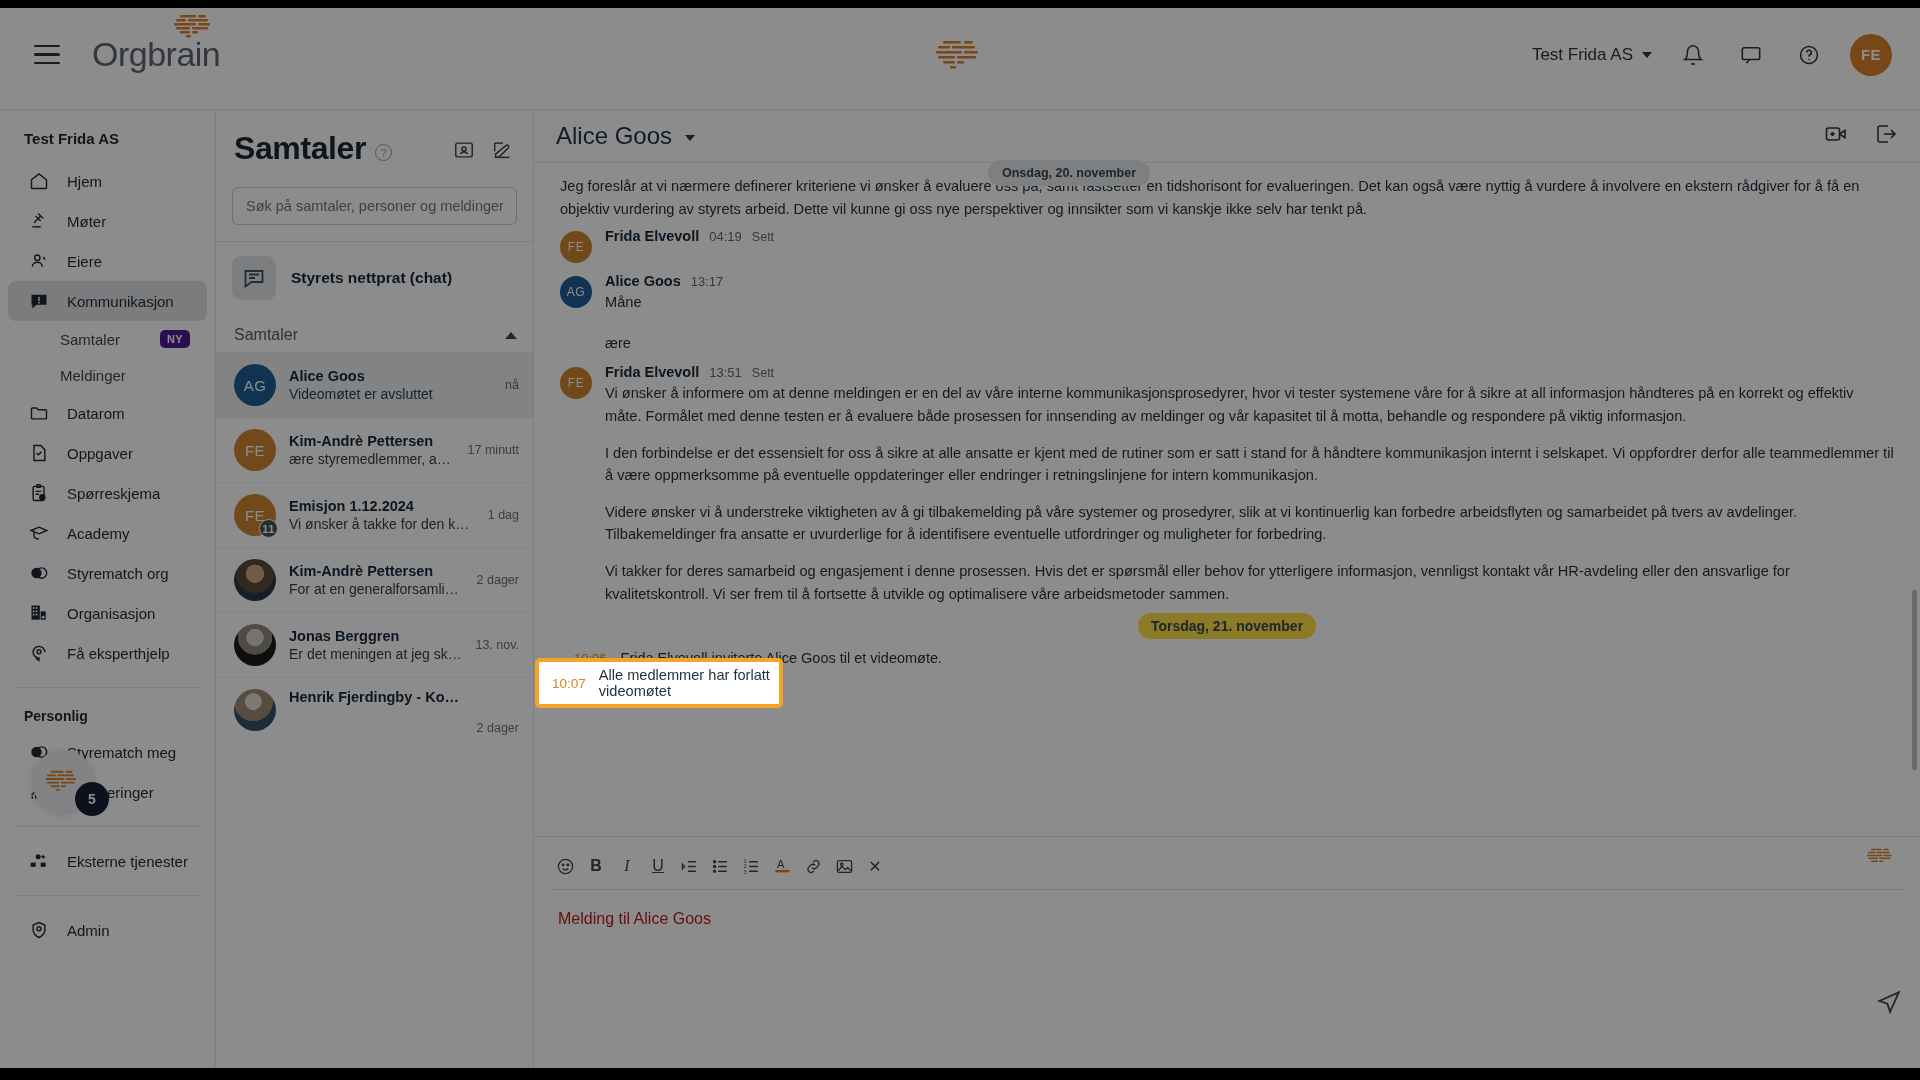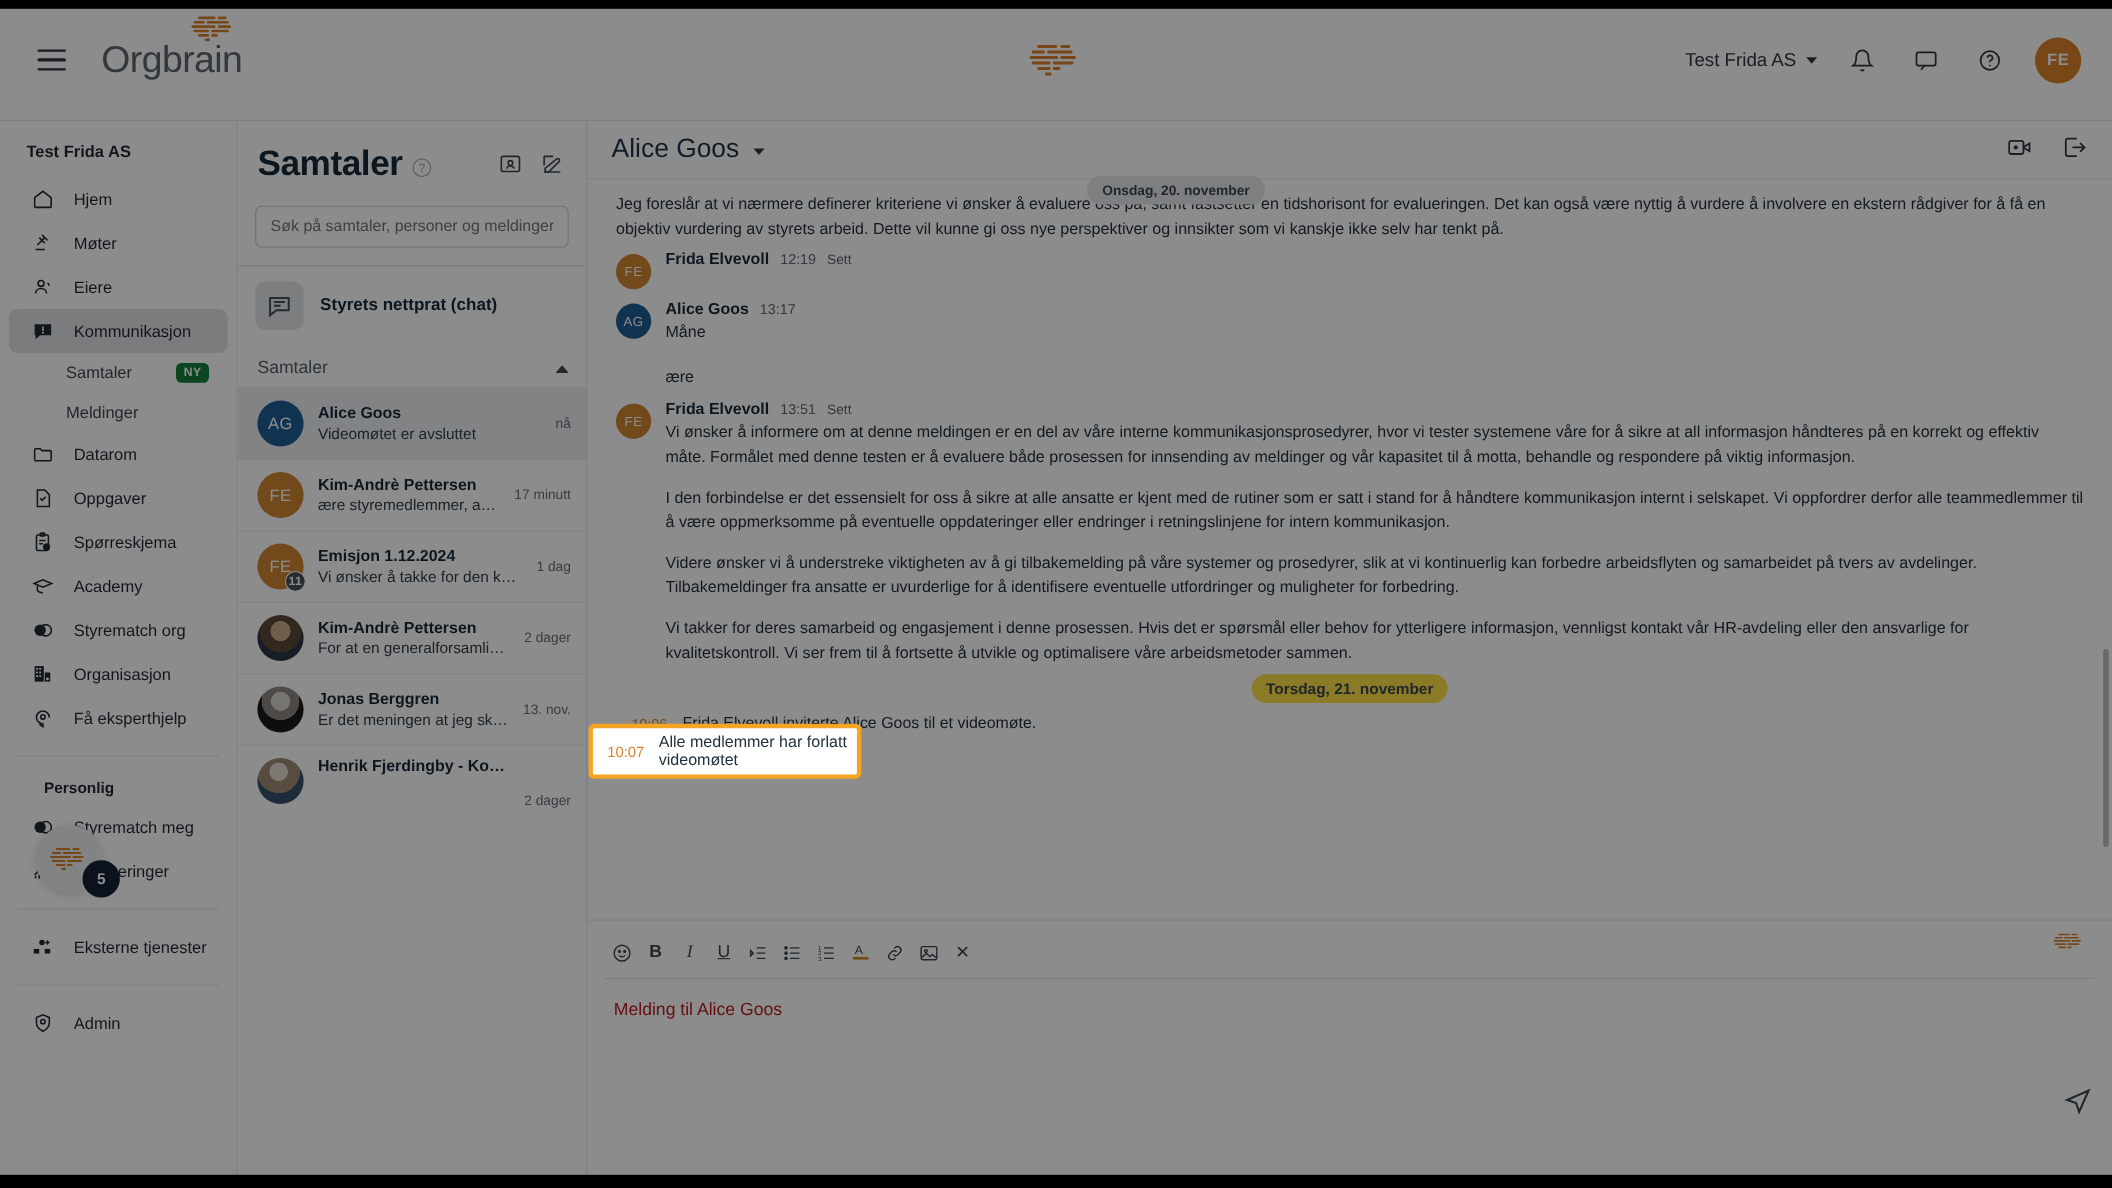--- a/index.html
+++ b/index.html
@@ -49,25 +49,25 @@
     padding-left:20px; margin:0 8px 0 8px; border-radius:8px; cursor:pointer;
     color:#1f2933; font-size:15px;
   }
   .side-item.active { background:#e0e2e5; }
   .side-item .ico { width:22px;height:22px;display:flex;align-items:center;justify-content:center;flex:0 0 22px; }
   .side-sub {
     padding-left:60px; height:36px; display:flex; align-items:center; font-size:15px;
     color:#3d4852; cursor:pointer; position:relative;
   }
   .badge-ny {
-    position:absolute; left:160px; background:#15803d; color:#fff; font-size:11px; font-weight:700;
+    position:absolute; left:160px; background:#4c1d95; color:#fff; font-size:11px; font-weight:700;
     border-radius:5px; padding:3px 7px; letter-spacing:.4px;
   }
   .side-divider { height:1px; background:#e4e6e8; margin:14px 16px; }
-  .side-head { font-size:14px; font-weight:700; color:#1f2933; padding:6px 0 8px 40px; }
+  .side-head { font-size:14px; font-weight:700; color:#1f2933; padding:6px 0 8px 24px; }
   .chat-bubble-widget {
     position:absolute; left:32px; top:640px; width:62px; height:62px; border-radius:50%;
     background:#eceff1; display:flex;align-items:center;justify-content:center; z-index:9;
     box-shadow:0 2px 8px rgba(0,0,0,0.13); cursor:pointer;
   }
   .chat-bubble-count {
     position:absolute; left:75px; top:672px; width:34px;height:34px;border-radius:50%;
     background:#152238;color:#fff;font-size:14px;font-weight:700;
     display:flex;align-items:center;justify-content:center; z-index:10;
   }
@@ -587,21 +587,21 @@
     <div class="chat-scroll">
       <div class="msg-text" style="padding-top:10px">Jeg foreslår at vi nærmere definerer kriteriene vi ønsker å evaluere oss på, samt fastsetter en tidshorisont for evalueringen. Det kan også være nyttig å vurdere å involvere en ekstern rådgiver for å få en objektiv vurdering av styrets arbeid. Dette vil kunne gi oss nye perspektiver og innsikter som vi kanskje ikke selv har tenkt på.</div>
 
       <div class="msg">
         <div class="av" style="background:#cf8531">
           <span>FE</span>
         </div>
         <div class="msg-body">
           <div class="msg-meta">
             <span class="msg-author">Frida Elvevoll</span>
-            <span class="msg-time">12:19</span>
+            <span class="msg-time">04:19</span>
             <span class="msg-seen">Sett</span>
           </div>
         </div>
       </div>
 
       <div class="msg">
         <div class="av" style="background:#1f5e96">
           <span>AG</span>
         </div>
         <div class="msg-body">

